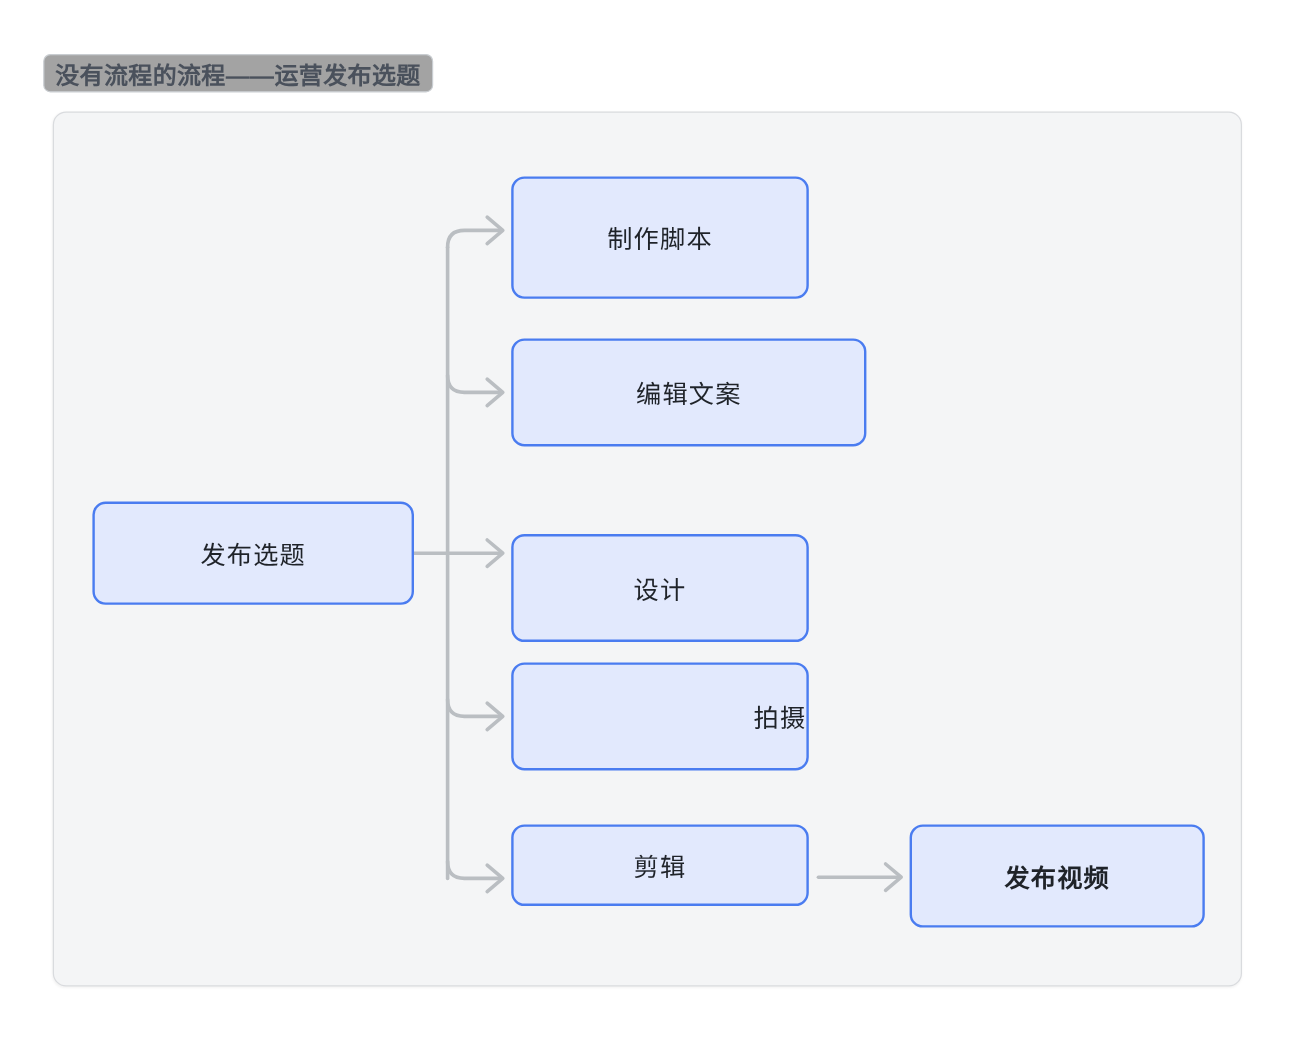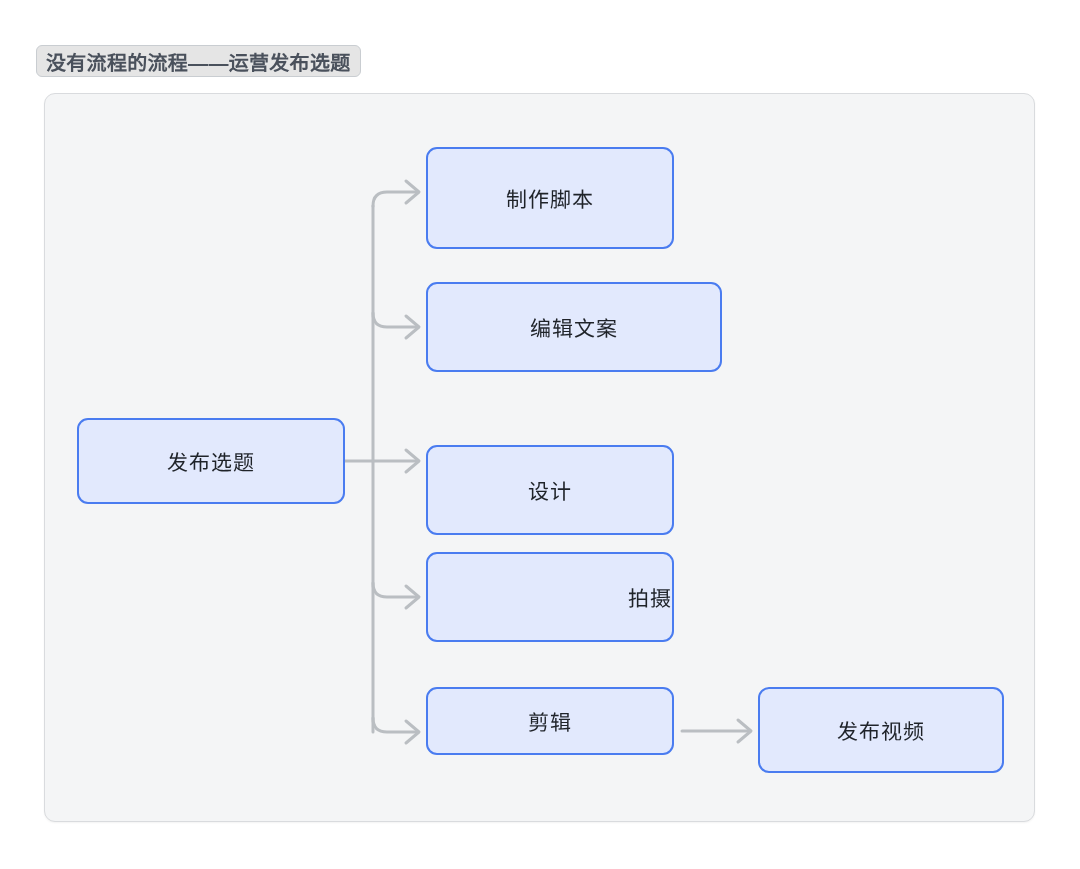--- a/index.html
+++ b/index.html
@@ -21,21 +21,21 @@
     position: absolute;
     left: 36px;
     top: 45px;
     height: 32px;
     box-sizing: border-box;
     display: flex;
     align-items: center;
     padding: 0 9px;
     border: 1px solid #c9cdd1;
     border-radius: 6px;
-    background: #e5e5e5;
+    background: #a3a3a3;
     font-size: 20px;
     font-weight: bold;
     color: #4a515c;
     letter-spacing: 0.3px;
     white-space: nowrap;
   }
 
   
   #canvas-card {
     position: absolute;
@@ -139,15 +139,15 @@
 </div>
 
 <div class="node" style="left:426px; top:552px; width:248px; height:90px;justify-content:flex-end;">
   <span>拍摄</span>
 </div>
 
 <div class="node" style="left:426px; top:687px; width:248px; height:68px;">
   <span>剪辑</span>
 </div>
 
-<div class="node" style="left:758px; top:687px; width:246px; height:86px;">
+<div class="node" style="left:758px; top:687px; width:246px; height:86px;font-weight:bold;">
   <span>发布视频</span>
 </div>
 
 </body></html>

